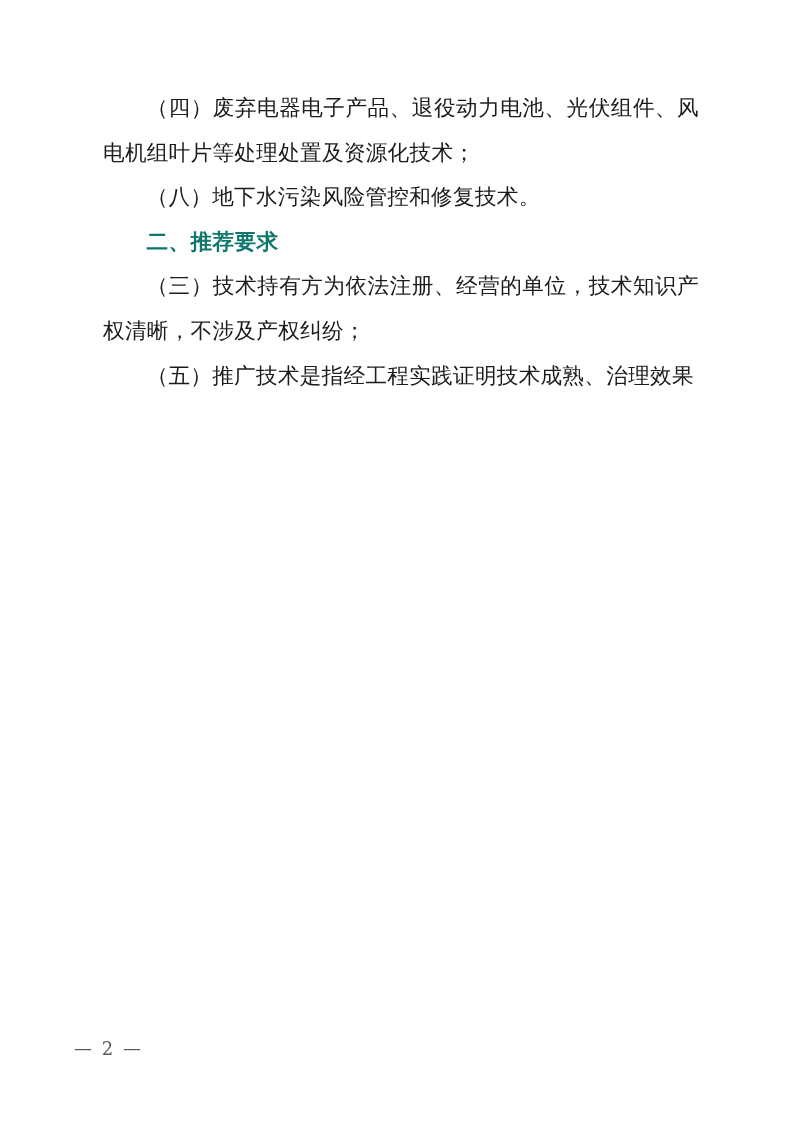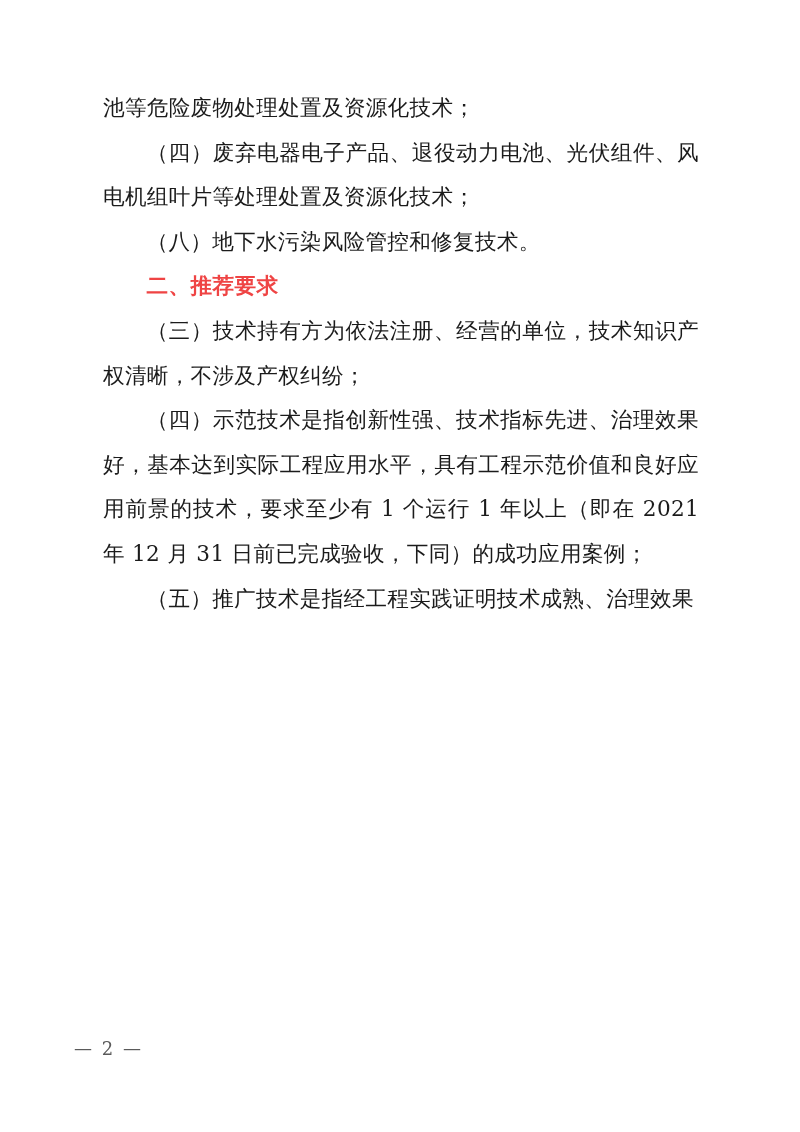--- a/index.html
+++ b/index.html
@@ -44,21 +44,21 @@
   }
   .para.noindent {
     text-indent: 0;
   }
   
   .heading {
     font-family: "DejaVu Sans", "Liberation Sans", sans-serif;
     font-size: 21.6px;
     line-height: 44.6px;
     font-weight: bold;
-    color: #ef4444;
+    color: #0f766e;
     text-indent: 43.5px;
     margin: 0;
     letter-spacing: 0.4px;
   }
   .footer {
     position: absolute;
     left: 74px;
     top: 1036px;
     width: 120px;
     font-family: "DejaVu Serif", "Liberation Serif", serif;
@@ -69,36 +69,34 @@
     white-space: nowrap;
   }
 </style>
 </head>
 <body>
 
 <div class="page">
 
   <div class="content">
 
-    <p class="para noindent">池等危险废物处理处置及资源化技术；</p>
 
     <p class="para indent">（四）废弃电器电子产品、退役动力电池、光伏组件、风电机组叶片等处理处置及资源化技术；</p>
 
 
 
 
     <p class="para indent">（八）地下水污染风险管控和修复技术。</p>
 
     <h2 class="heading">二、推荐要求</h2>
 
 
 
     <p class="para indent">（三）技术持有方为依法注册、经营的单位，技术知识产权清晰，不涉及产权纠纷；</p>
 
-    <p class="para indent">（四）示范技术是指创新性强、技术指标先进、治理效果好，基本达到实际工程应用水平，具有工程示范价值和良好应用前景的技术，要求至少有 1 个运行 1 年以上（即在 2021 年 12 月 31 日前已完成验收，下同）的成功应用案例；</p>
 
     <p class="para indent">（五）推广技术是指经工程实践证明技术成熟、治理效果</p>
 
   </div>
 
   <div class="footer">— 2 —</div>
 
 </div>
 
 </body></html>

